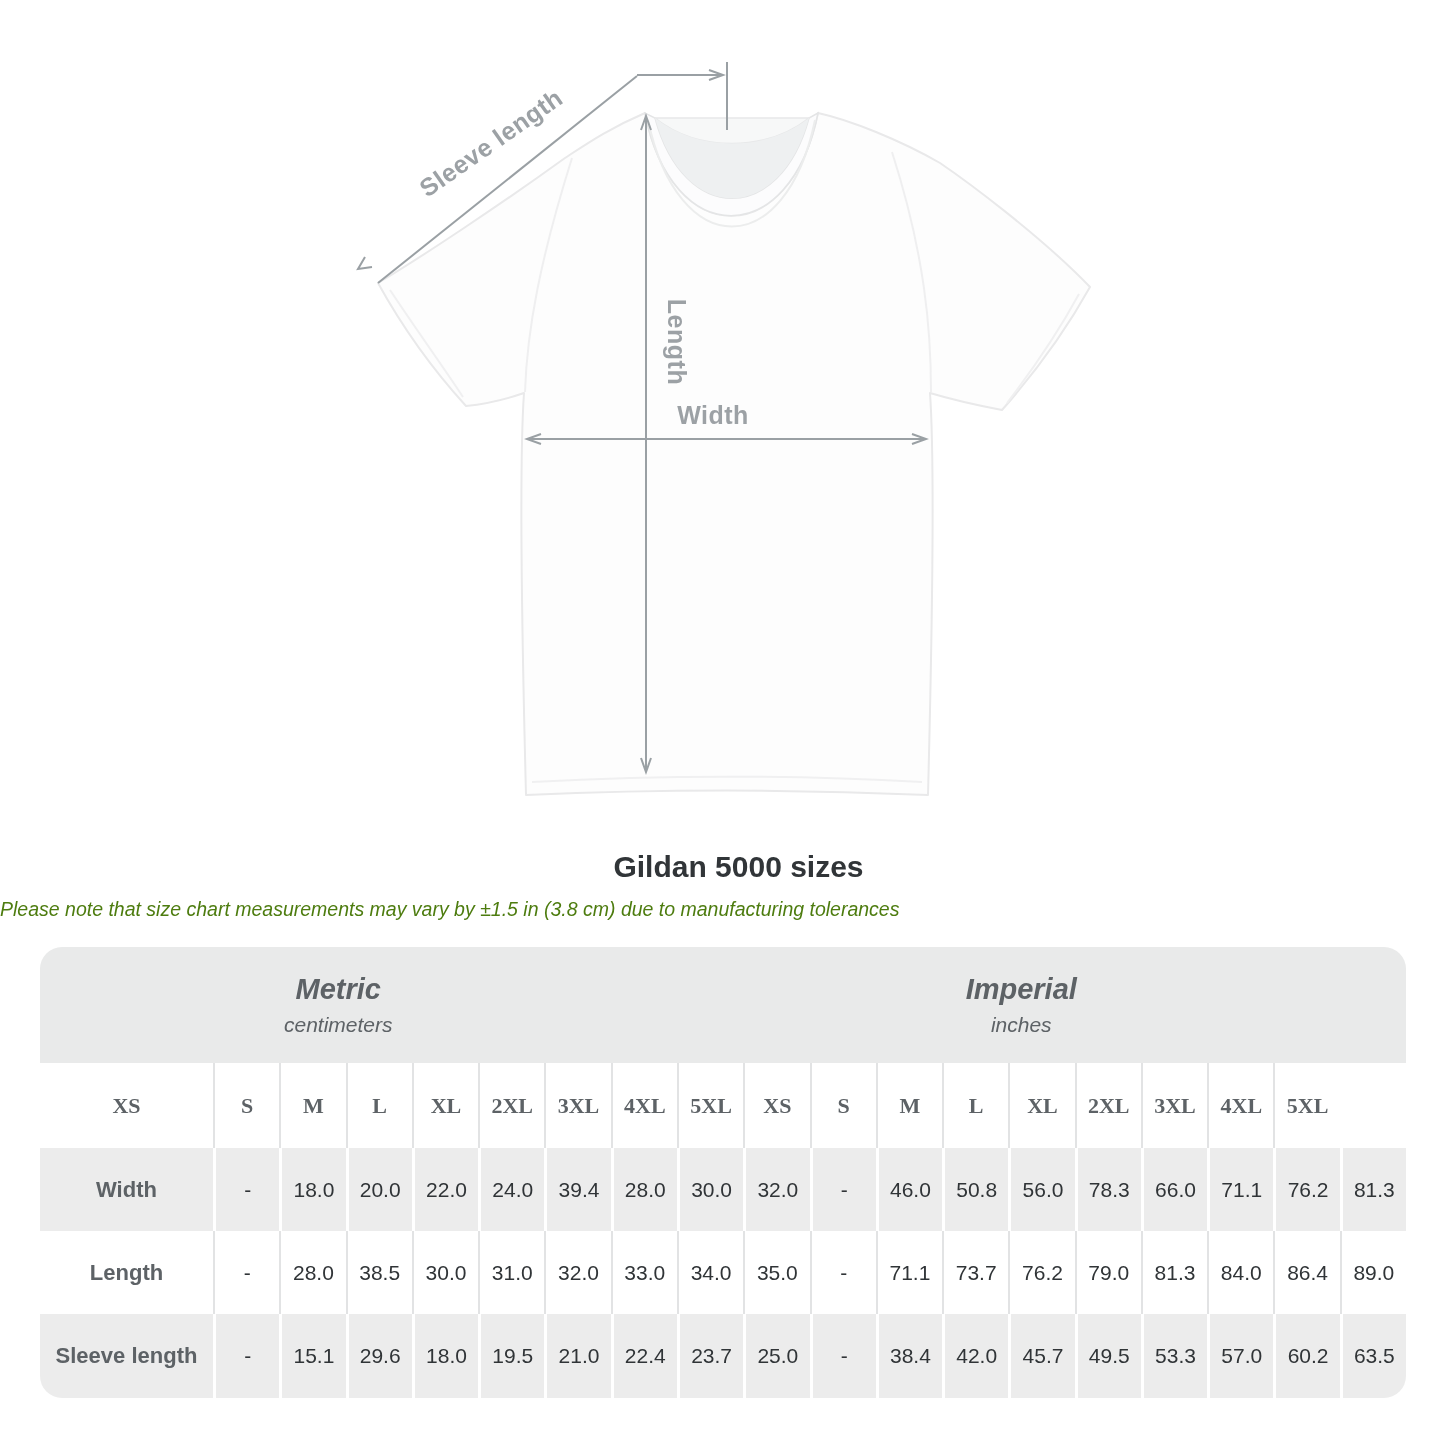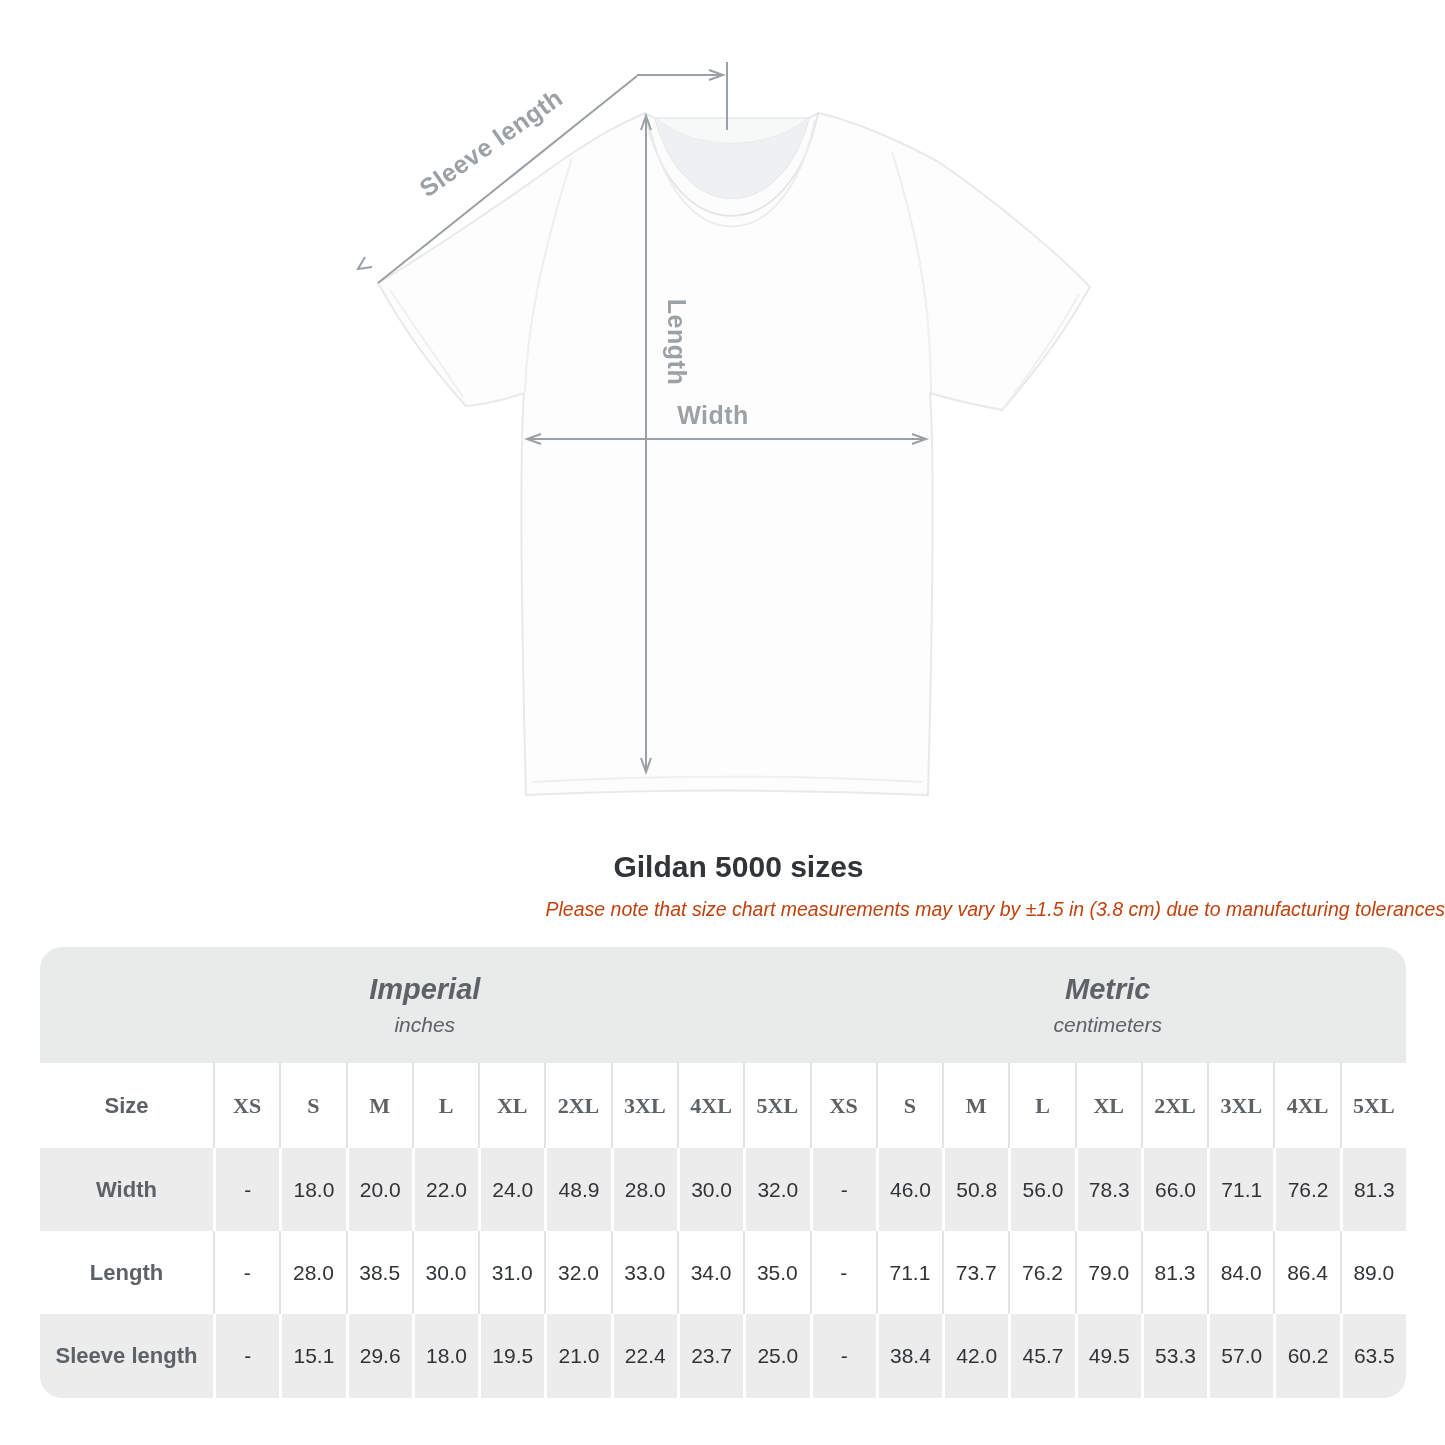--- a/index.html
+++ b/index.html
@@ -6,22 +6,22 @@
   body { font-family: "Liberation Sans", sans-serif; }
   .stage { position: relative; width: 1445px; height: 1445px; background: #ffffff; overflow: hidden; }
 
   
   .diagram { position: absolute; top: 0; left: 0; width: 1445px; height: 830px; }
   .dim-label { font-weight: 700; font-size: 25px; fill: #9ca1a5; letter-spacing: 0.5px; }
 
   
   .title { position: absolute; top: 850px; left: 16px; width: 100%; text-align: center;
            font-size: 30px; font-weight: 700; color: #313538; }
-  .note  { position: absolute; top: 898px; left: 0; width: 100%; text-align: right;
-           font-size: 19.5px; font-style: italic; color: #c2410c; }
+  .note  { position: absolute; top: 898px; left: 0; width: 100%; text-align: left;
+           font-size: 19.5px; font-style: italic; color: #4d7c0f; }
 
   
   .size-table { position: absolute; top: 947px; left: 40px; width: 1366px; height: 451px;
                 border-radius: 22px; overflow: hidden; background: #ffffff; }
   .band { display: flex; height: 116px; background: #e9eaea; }
   .band-sec { display: flex; flex-direction: column; align-items: center; justify-content: center; gap: 7px; }
   .band-sec.imperial { width: calc(173px + (100% - 173px) / 2); }
   .band-sec.metric { flex: 1; }
   .band-title { font-size: 29px; font-weight: 700; font-style: italic; color: #5d6266; }
   .band-unit  { font-size: 21px; font-style: italic; color: #5d6266; }
@@ -99,32 +99,31 @@
     <text class="dim-label" text-anchor="middle" transform="translate(668,342) rotate(90)">Length</text>
     <text class="dim-label" text-anchor="middle" x="713" y="424">Width</text>
   </svg>
 
   <div class="title">Gildan 5000 sizes</div>
   <div class="note">Please note that size chart measurements may vary by ±1.5 in (3.8 cm) due to manufacturing tolerances</div>
 
   <div class="size-table">
 
     <div class="band">
+      <div class="band-sec metric">
+        <div class="band-title">Metric</div>
+        <div class="band-unit">centimeters</div>
+      </div>
       <div class="band-sec imperial">
         <div class="band-title">Imperial</div>
         <div class="band-unit">inches</div>
       </div>
-      <div class="band-sec metric">
-        <div class="band-title">Metric</div>
-        <div class="band-unit">centimeters</div>
-      </div>
     </div>
 
     <div class="trow size-row">
-      <div class="cell lab">Size</div>
       <div class="cell hdr">XS</div>
       <div class="cell hdr">S</div>
       <div class="cell hdr">M</div>
       <div class="cell hdr">L</div>
       <div class="cell hdr">XL</div>
       <div class="cell hdr">2XL</div>
       <div class="cell hdr">3XL</div>
       <div class="cell hdr">4XL</div>
       <div class="cell hdr">5XL</div>
       <div class="cell hdr">XS</div>
@@ -138,21 +137,21 @@
       <div class="cell hdr">5XL</div>
     </div>
 
     <div class="trow row-a gray">
       <div class="cell lab">Width</div>
       <div class="cell val">-</div>
       <div class="cell val">18.0</div>
       <div class="cell val">20.0</div>
       <div class="cell val">22.0</div>
       <div class="cell val">24.0</div>
-      <div class="cell val">48.9</div>
+      <div class="cell val">39.4</div>
       <div class="cell val">28.0</div>
       <div class="cell val">30.0</div>
       <div class="cell val">32.0</div>
       <div class="cell val">-</div>
       <div class="cell val">46.0</div>
       <div class="cell val">50.8</div>
       <div class="cell val">56.0</div>
       <div class="cell val">78.3</div>
       <div class="cell val">66.0</div>
       <div class="cell val">71.1</div>

